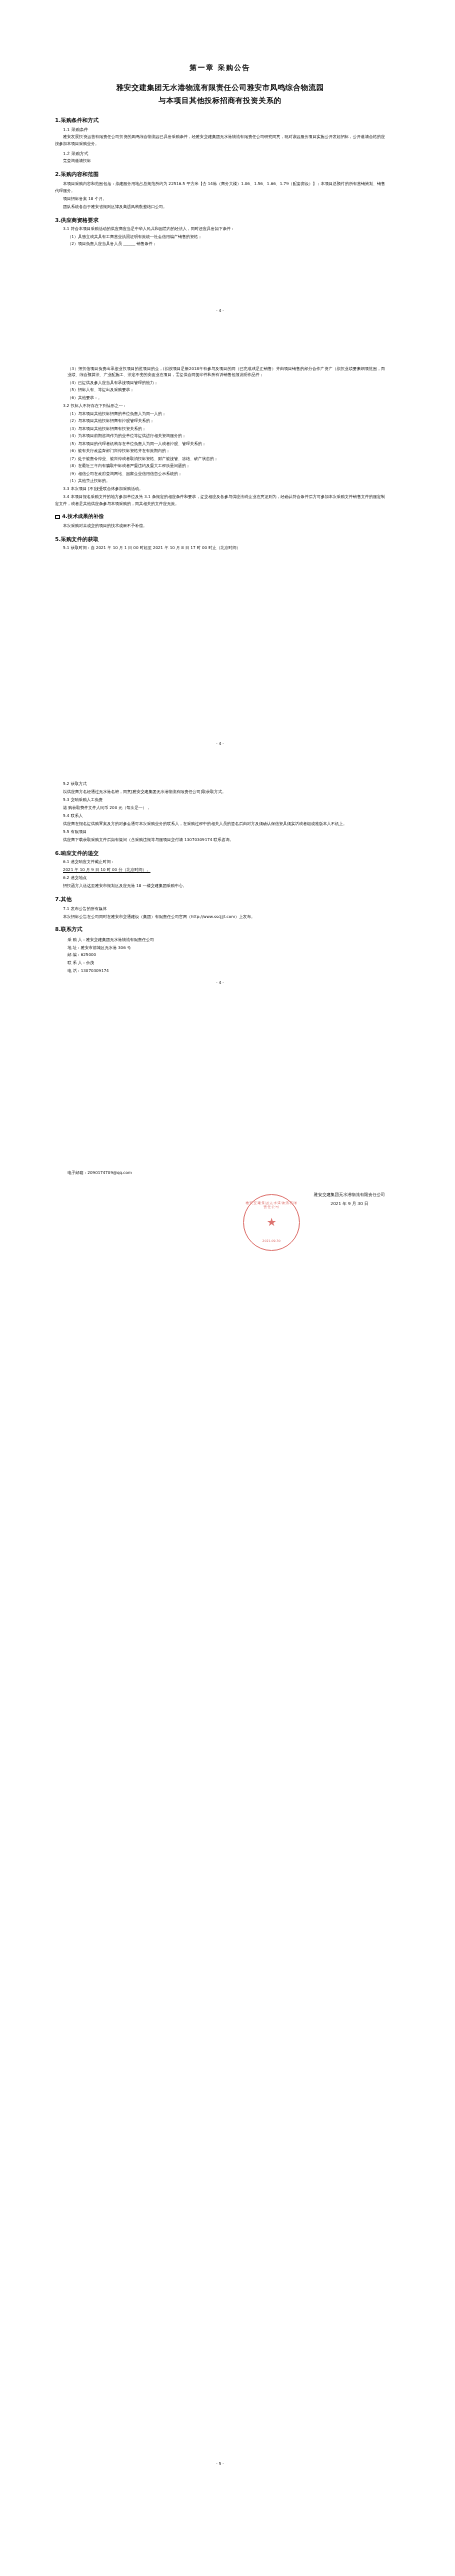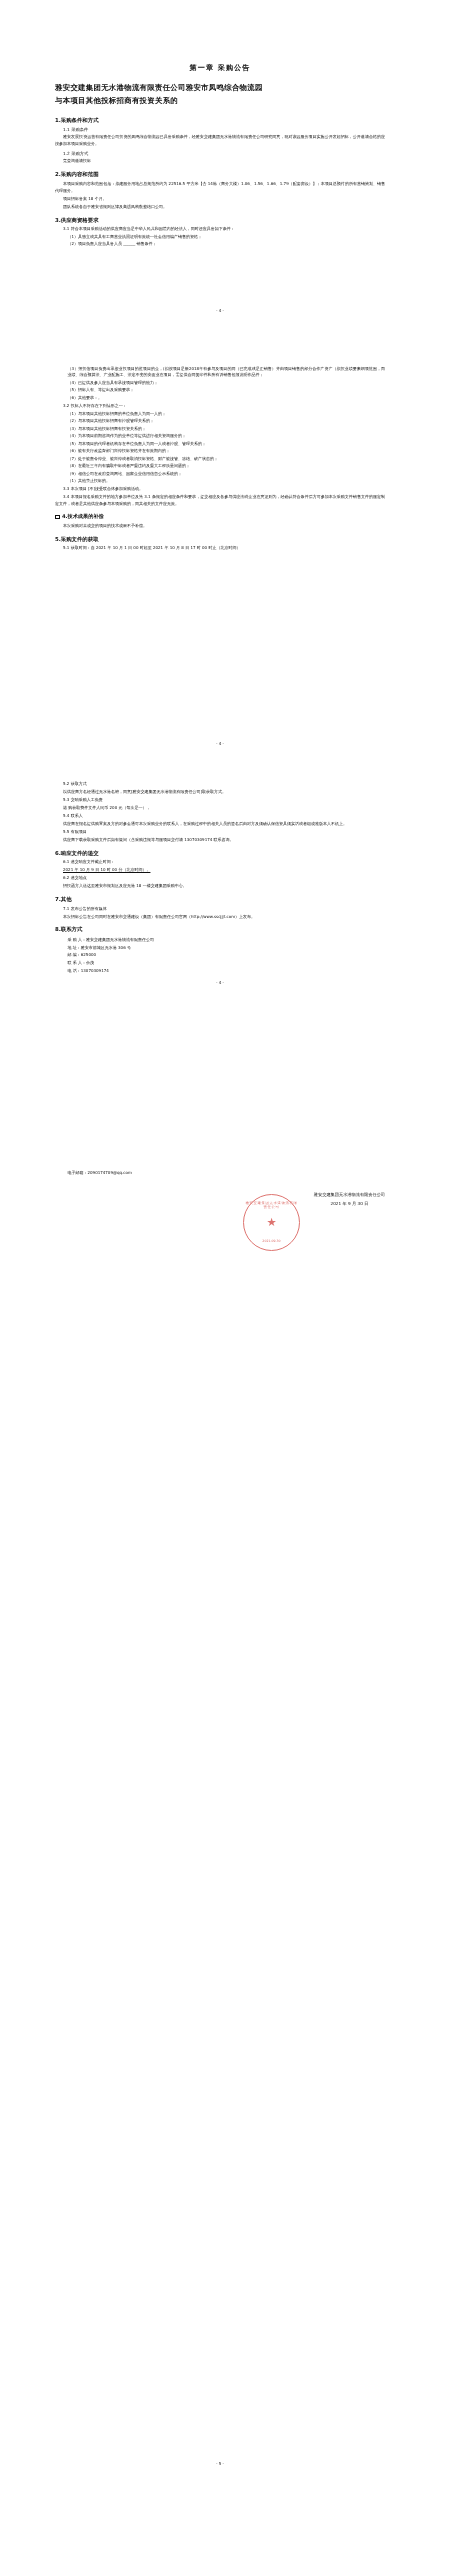--- a/index.html
+++ b/index.html
@@ -26,21 +26,21 @@
     box-sizing: border-box;
   }
   .chapter-title {
     text-align: center;
     font-size: 7.1px;
     font-weight: bold;
     letter-spacing: 1.1px;
     margin: 0 0 9px 0;
   }
   .doc-title {
-    text-align: left;
+    text-align: center;
     font-size: 7.4px;
     font-weight: bold;
     line-height: 1.75;
     letter-spacing: 0.3px;
     margin: 0 0 8px 0;
   }
   h2.sec {
     font-size: 5.4px;
     font-weight: bold;
     margin: 5.1px 0 2.3px 0;

